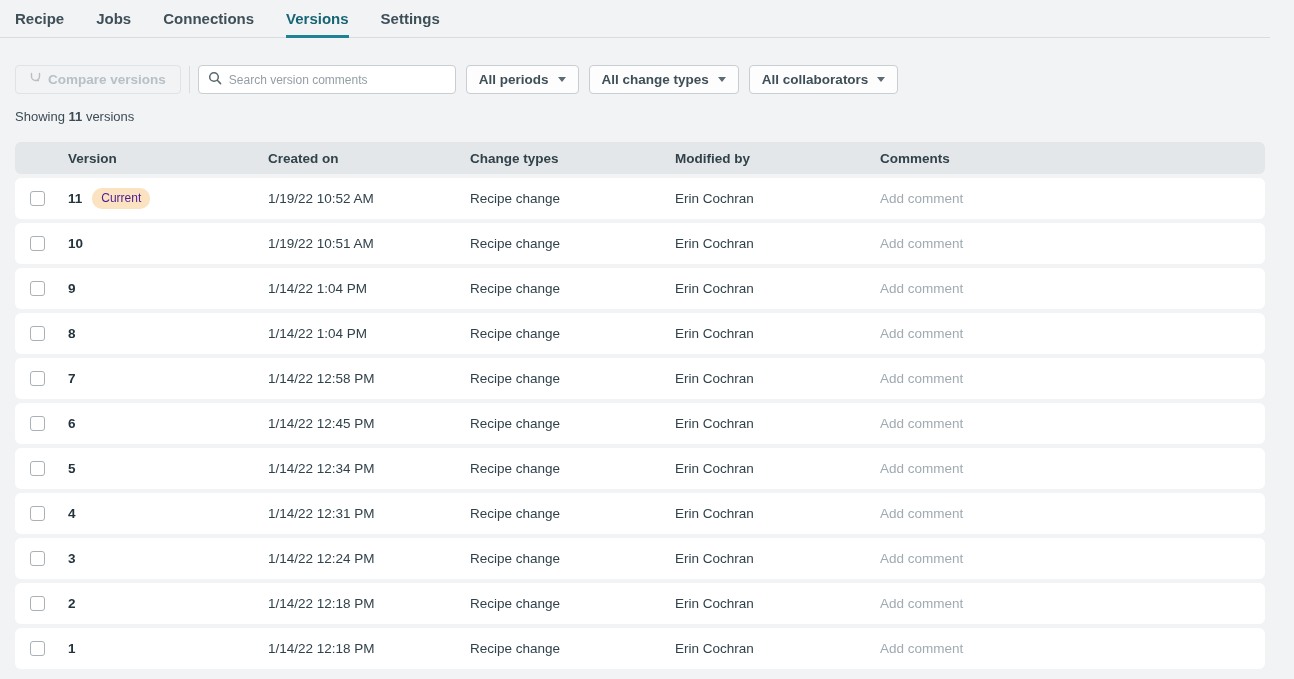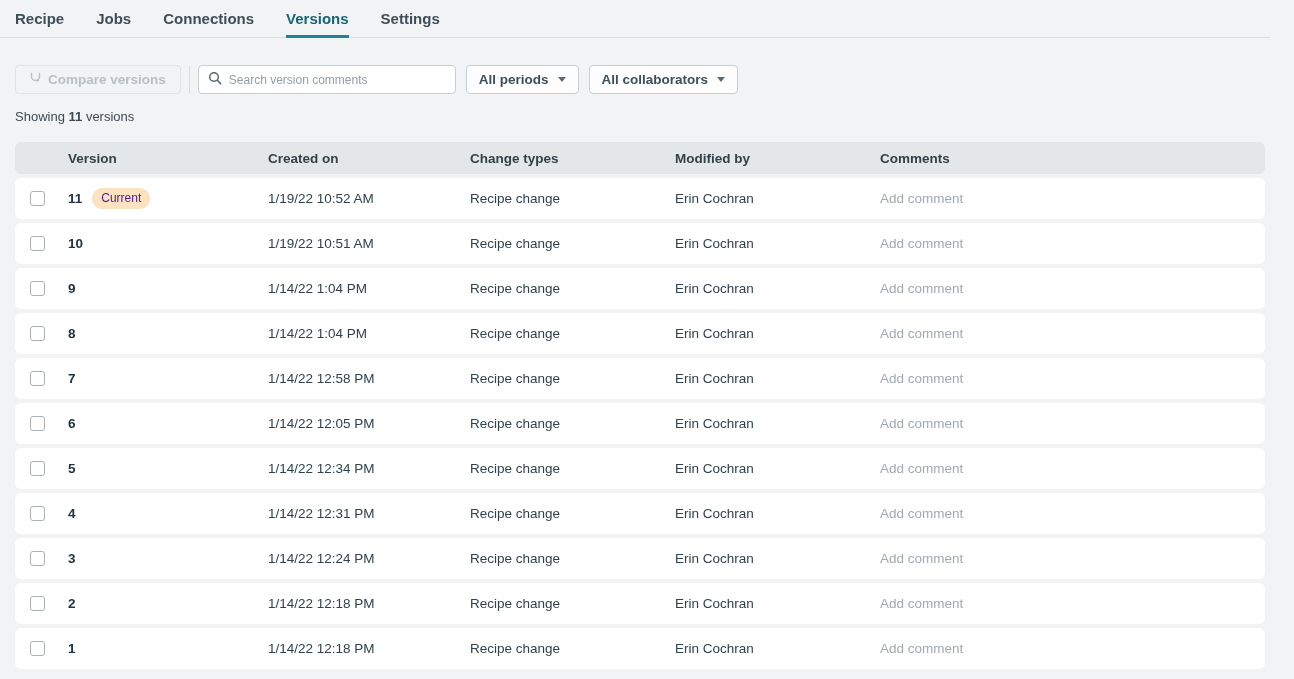--- a/index.html
+++ b/index.html
@@ -197,20 +197,24 @@
       </svg>
     </span>
     <input type="text" placeholder="Search version comments" style="">
   </span>
 
   <button class="dropdown">
     <span>All periods</span>
     <span class="caret"></span>
   </button>
   <button class="dropdown">
+    <span>All change types</span>
+    <span class="caret"></span>
+  </button>
+  <button class="dropdown">
     <span>All collaborators</span>
     <span class="caret"></span>
   </button>
 </div>
 
 <div class="summary">
   <span>Showing</span>
   <b>11</b>
   <span>versions</span>
 </div>
@@ -306,21 +310,21 @@
   </div>
 
   <div class="trow">
     <div class="cell c-check">
       <span class="checkbox"></span>
     </div>
     <div class="cell">
       <span class="vnum">6</span>
 
     </div>
-    <div class="cell">1/14/22 12:05 PM</div>
+    <div class="cell">1/14/22 12:45 PM</div>
     <div class="cell">Recipe change</div>
     <div class="cell">Erin Cochran</div>
     <div class="cell">
       <span class="add-comment">Add comment</span>
     </div>
   </div>
 
   <div class="trow">
     <div class="cell c-check">
       <span class="checkbox"></span>

